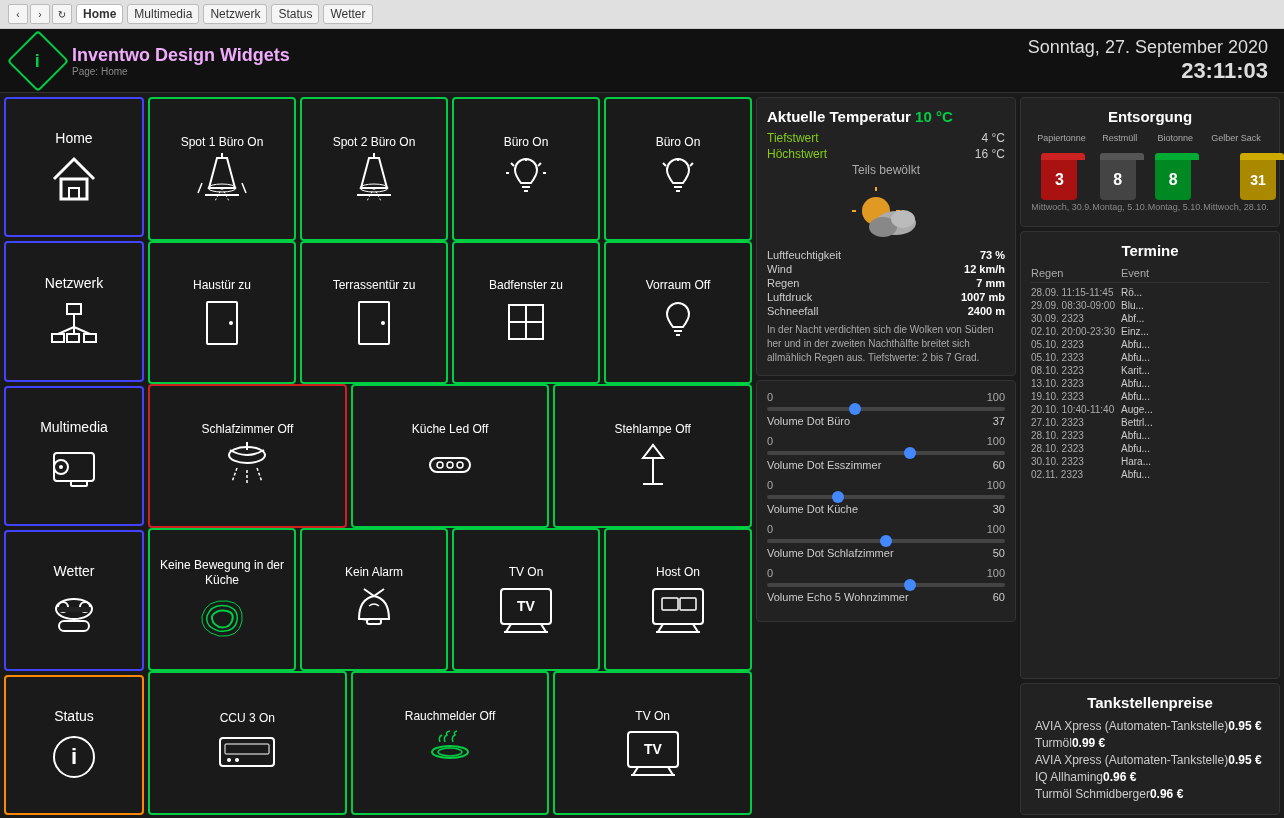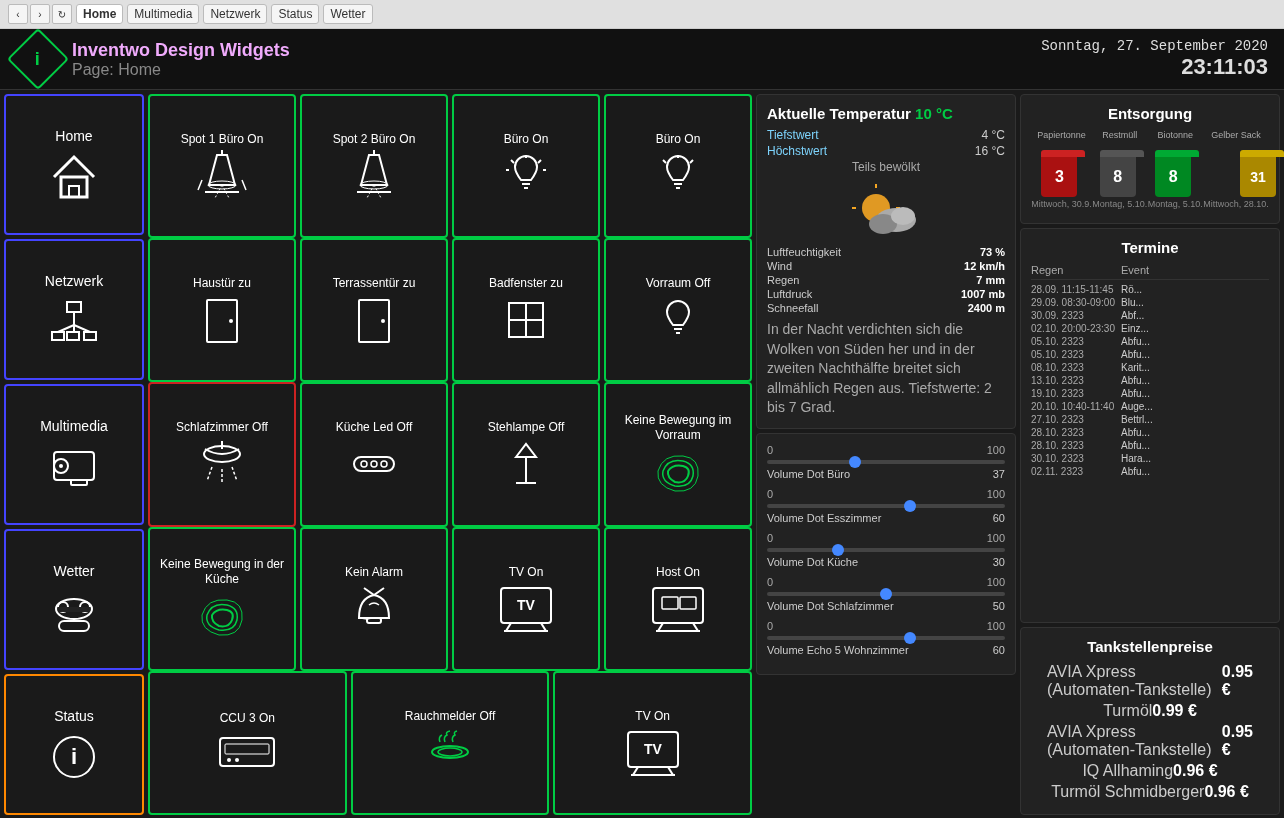--- a/index.html
+++ b/index.html
@@ -84,30 +84,29 @@
     }
     .header-title {
       display: flex; flex-direction: column;
     }
     .header-title .title {
       font-size: 18px;
       font-weight: bold;
       color: #f0abfc;
     }
     .header-title .subtitle {
-      font-size: 16px;
+      font-size: 10px;
       color: #888;
     }
     .header-right {
       text-align: right;
     }
     .header-date {
-      font-size: 14px;
+      font-size: 18px;
       color: #ddd;
-      font-family: Liberation Mono, monospace;
     }
     .header-time {
       font-size: 22px;
       color: #ddd;
       font-weight: bold;
     }
 
     
     .main {
       display: flex;
@@ -209,21 +208,21 @@
     .weather-title span.temp {
       color: #00cc44;
     }
     .weather-row {
       display: flex;
       justify-content: space-between;
       font-size: 12px;
       color: #ccc;
       margin: 2px 0;
     }
-    .weather-row .label { color: #7dd3fc; }
+    .weather-row .label { color: #84cc16; }
     .weather-condition {
       font-size: 12px;
       color: #aaa;
       text-align: center;
       margin: 0 0;
     }
     .weather-icon-area {
       display: flex;
       align-items: center;
       justify-content: center;
@@ -231,21 +230,21 @@
     }
     .weather-detail-row {
       display: flex;
       justify-content: space-between;
       font-size: 11px;
       margin: 2px 0;
       color: #ccc;
     }
     .weather-detail-row .val { font-weight: bold; color: #fff; }
     .weather-description {
-      font-size: 14px;
+      font-size: 10px;
       color: #aaa;
       margin-top: 6px;
       line-height: 1.4;
     }
 
     
     .sliders-panel {
       background: #222;
       border: 1px solid #333;
       border-radius: 4px;
@@ -375,24 +374,24 @@
 
     
     .tankstellen-widget {
       background: #222;
       border: 1px solid #333;
       border-radius: 4px;
       padding: 10px;
     }
     .tank-row {
       display: flex;
-      justify-content: center;
-      font-size: 16px;
+      justify-content: flex-start;
+      font-size: 12px;
       color: #ccc;
-      margin: 3px 16px;
+      margin: 3px 4px;
     }
     .tank-row .price { color: #fff; font-weight: bold; }
 
     
     svg { display: block; }
   </style>
 </head>
 <body>
 
 <div class="browser-chrome">
@@ -589,28 +588,20 @@
           </svg>
         </div>
         <div class="widget-tile green">
           <span class="widget-label">Stehlampe Off</span>
           <svg width="50" height="50" viewBox="0 0 50 50">
             <path d="M15,18 L25,5 L35,18 Z" stroke="white" stroke-width="2" fill="none"></path>
             <line x1="25" y1="18" x2="25" y2="44" stroke="white" stroke-width="2"></line>
             <line x1="15" y1="44" x2="35" y2="44" stroke="white" stroke-width="2"></line>
           </svg>
         </div>
-        <div class="widget-tile green">
-          <span class="widget-label">Keine Bewegung im Vorraum</span>
-          <svg width="50" height="50" viewBox="0 0 50 50" style="color:#00cc44">
-            <path d="M15,25 Q20,18 30,20 Q38,22 35,30 Q32,38 22,36 Q14,32 15,25" stroke="#00cc44" stroke-width="2" fill="none"></path>
-            <path d="M10,25 Q15,12 30,15 Q42,18 40,30 Q37,42 22,40 Q8,36 10,25" stroke="#00cc44" stroke-width="1.5" fill="none"></path>
-            <path d="M5,25 Q10,8 30,10 Q47,12 45,30 Q42,47 22,45 Q3,40 5,25" stroke="#00cc44" stroke-width="1" fill="none"></path>
-          </svg>
-        </div>
       </div>
 
       <div class="grid-row">
         <div class="widget-tile green">
           <span class="widget-label">Keine Bewegung in der Küche</span>
           <svg width="50" height="50" viewBox="0 0 50 50">
             <path d="M15,25 Q20,18 30,20 Q38,22 35,30 Q32,38 22,36 Q14,32 15,25" stroke="#00cc44" stroke-width="2" fill="none"></path>
             <path d="M10,25 Q15,12 30,15 Q42,18 40,30 Q37,42 22,40 Q8,36 10,25" stroke="#00cc44" stroke-width="1.5" fill="none"></path>
             <path d="M5,25 Q10,8 30,10 Q47,12 45,30 Q42,47 22,45 Q3,40 5,25" stroke="#00cc44" stroke-width="1" fill="none"></path>
           </svg>

